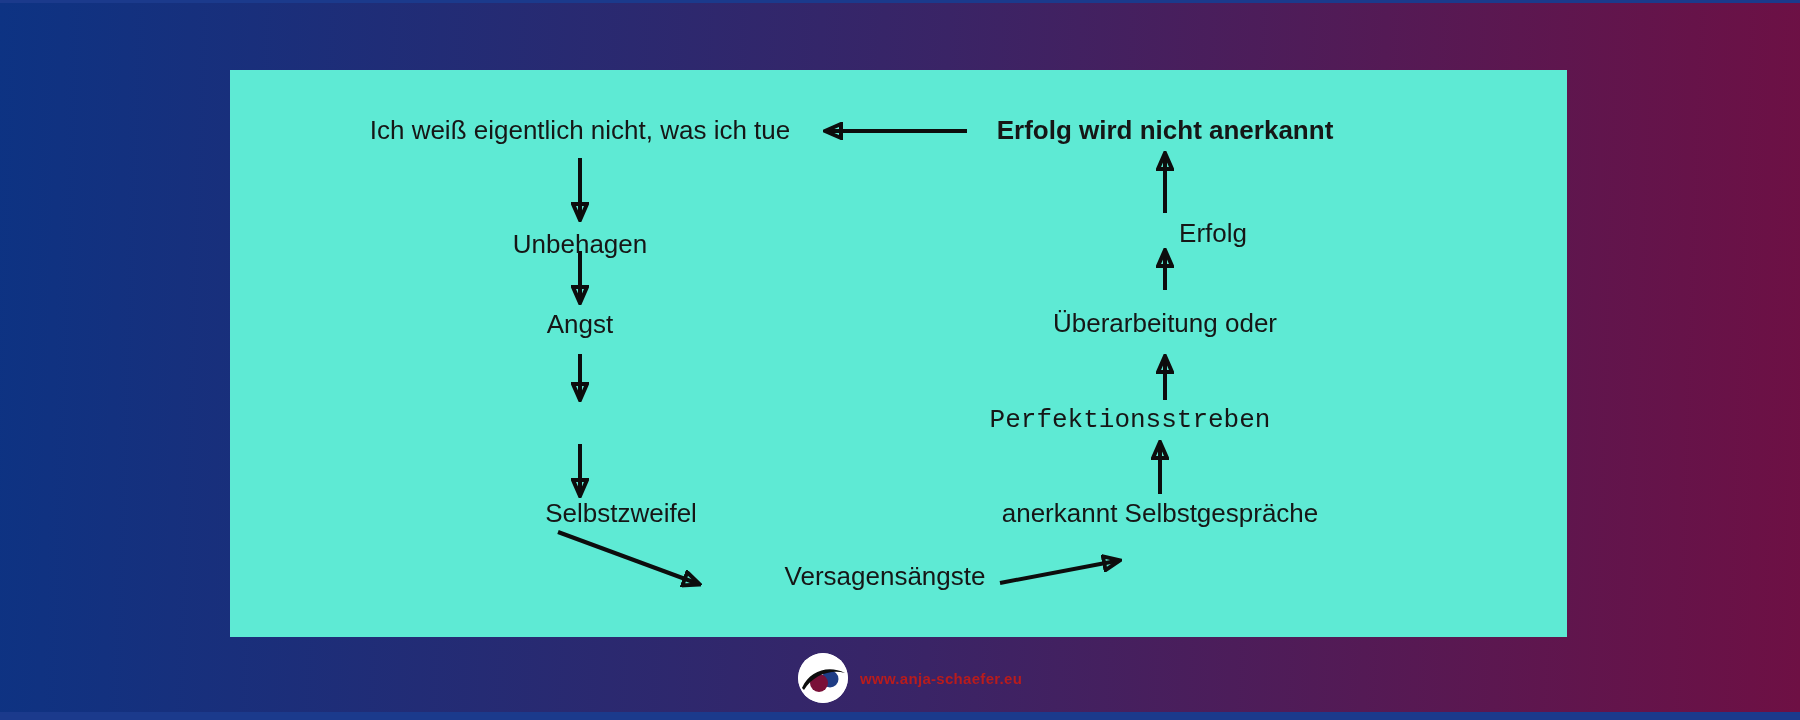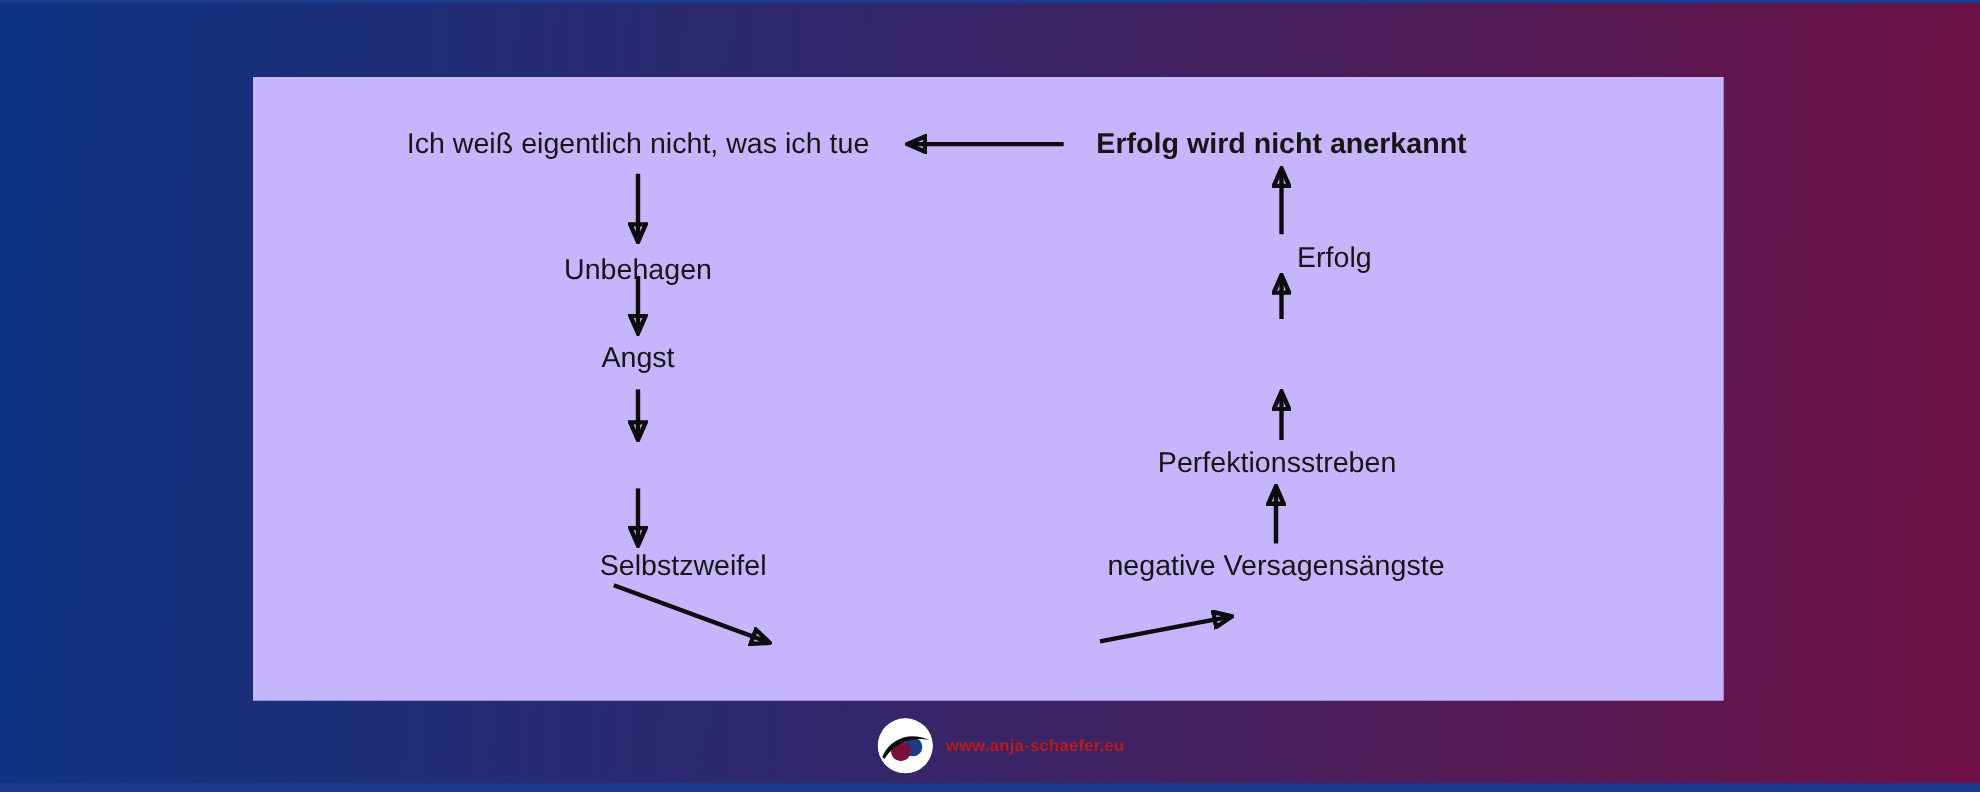--- a/index.html
+++ b/index.html
@@ -10,41 +10,41 @@
     background: linear-gradient(92deg, #0d3383 0%, #3a2466 52%, #6e1044 100%);
   }
   .edge-strip { position: absolute; left: 0; width: 1800px; z-index: 3; }
   .edge-strip.top { top: 0; height: 3px; background: #1b3a8c; }
   .edge-strip.bottom { bottom: 0; height: 8px; background: #1b3a8c; }
 
   .panel {
     position: absolute;
     left: 230px; top: 70px;
     width: 1337px; height: 567px;
-    background: #c4b5fd;
+    background: #5eead4;
     z-index: 1;
   }
 
   .node {
     position: absolute;
     transform: translate(-50%, -50%);
     white-space: nowrap;
     color: #161616;
     font-size: 26px;
     line-height: 1.12;
     text-align: center;
   }
   .n-ich-weiss        { left: 350px; top: 61px;  }
   .n-unbehagen        { left: 350px; top: 165px; margin-top: 10px; }
   .n-angst            { left: 350px; top: 255px; }
   .n-hochstapler      { left: 350px; top: 350px; }
   .n-selbstzweifel    { left: 350px; top: 444px; margin-left: 41px; }
   .n-versagensaengste { left: 655px; top: 507px; }
   .n-neg-selbst       { left: 930px; top: 444px; }
-  .n-perfektion       { left: 931px; top: 351px; }
+  .n-perfektion       { left: 900px; top: 351px; font-family: Liberation Mono, monospace; }
   .n-ueberarbeitung   { left: 935px; top: 254px; }
   .n-erfolg           { left: 983px; top: 164px; }
   .n-erfolg-anerkannt { left: 935px; top: 61px; font-weight: bold;  }
 
   .arrow-layer { position: absolute; left: 0; top: 0; width: 1337px; height: 567px; }
   .arrow-layer path, .arrow-layer line { stroke: #0d0d0d; stroke-width: 4; fill: none; }
 
   .footer {
     position: absolute;
     left: 798px; top: 653px;
@@ -96,23 +96,25 @@
     <line x1="935" y1="220" x2="935" y2="184" marker-end="url(#ah)"></line>
     <line x1="935" y1="143" x2="935" y2="87" marker-end="url(#ah)"></line>
 
     <line x1="737" y1="61" x2="599" y2="61" marker-end="url(#ah)"></line>
   </svg>
 
   <div class="node n-ich-weiss">Ich weiß eigentlich nicht, was ich tue</div>
   <div class="node n-unbehagen">Unbehagen</div>
   <div class="node n-angst">Angst</div>
   <div class="node n-selbstzweifel">Selbstzweifel</div>
-  <div class="node n-neg-selbst">negative Versagensängste</div>
+  <div class="node n-versagensaengste">Versagensängste</div>
+  <div class="node n-neg-selbst">anerkannt Selbstgespräche</div>
   <div class="node n-perfektion">Perfektionsstreben</div>
   <div class="node n-ueberarbeitung">
+    <div>Überarbeitung oder</div>
   </div>
   <div class="node n-erfolg">Erfolg</div>
   <div class="node n-erfolg-anerkannt">Erfolg wird nicht anerkannt</div>
 </div>
 
 <div class="footer">
   <div class="logo-circle">
     <svg width="50" height="50" viewBox="0 0 50 50" xmlns="http://www.w3.org/2000/svg">
       <circle cx="25" cy="25" r="25" fill="#ffffff"></circle>
       <circle cx="32" cy="26" r="8.5" fill="#1e3c85"></circle>

